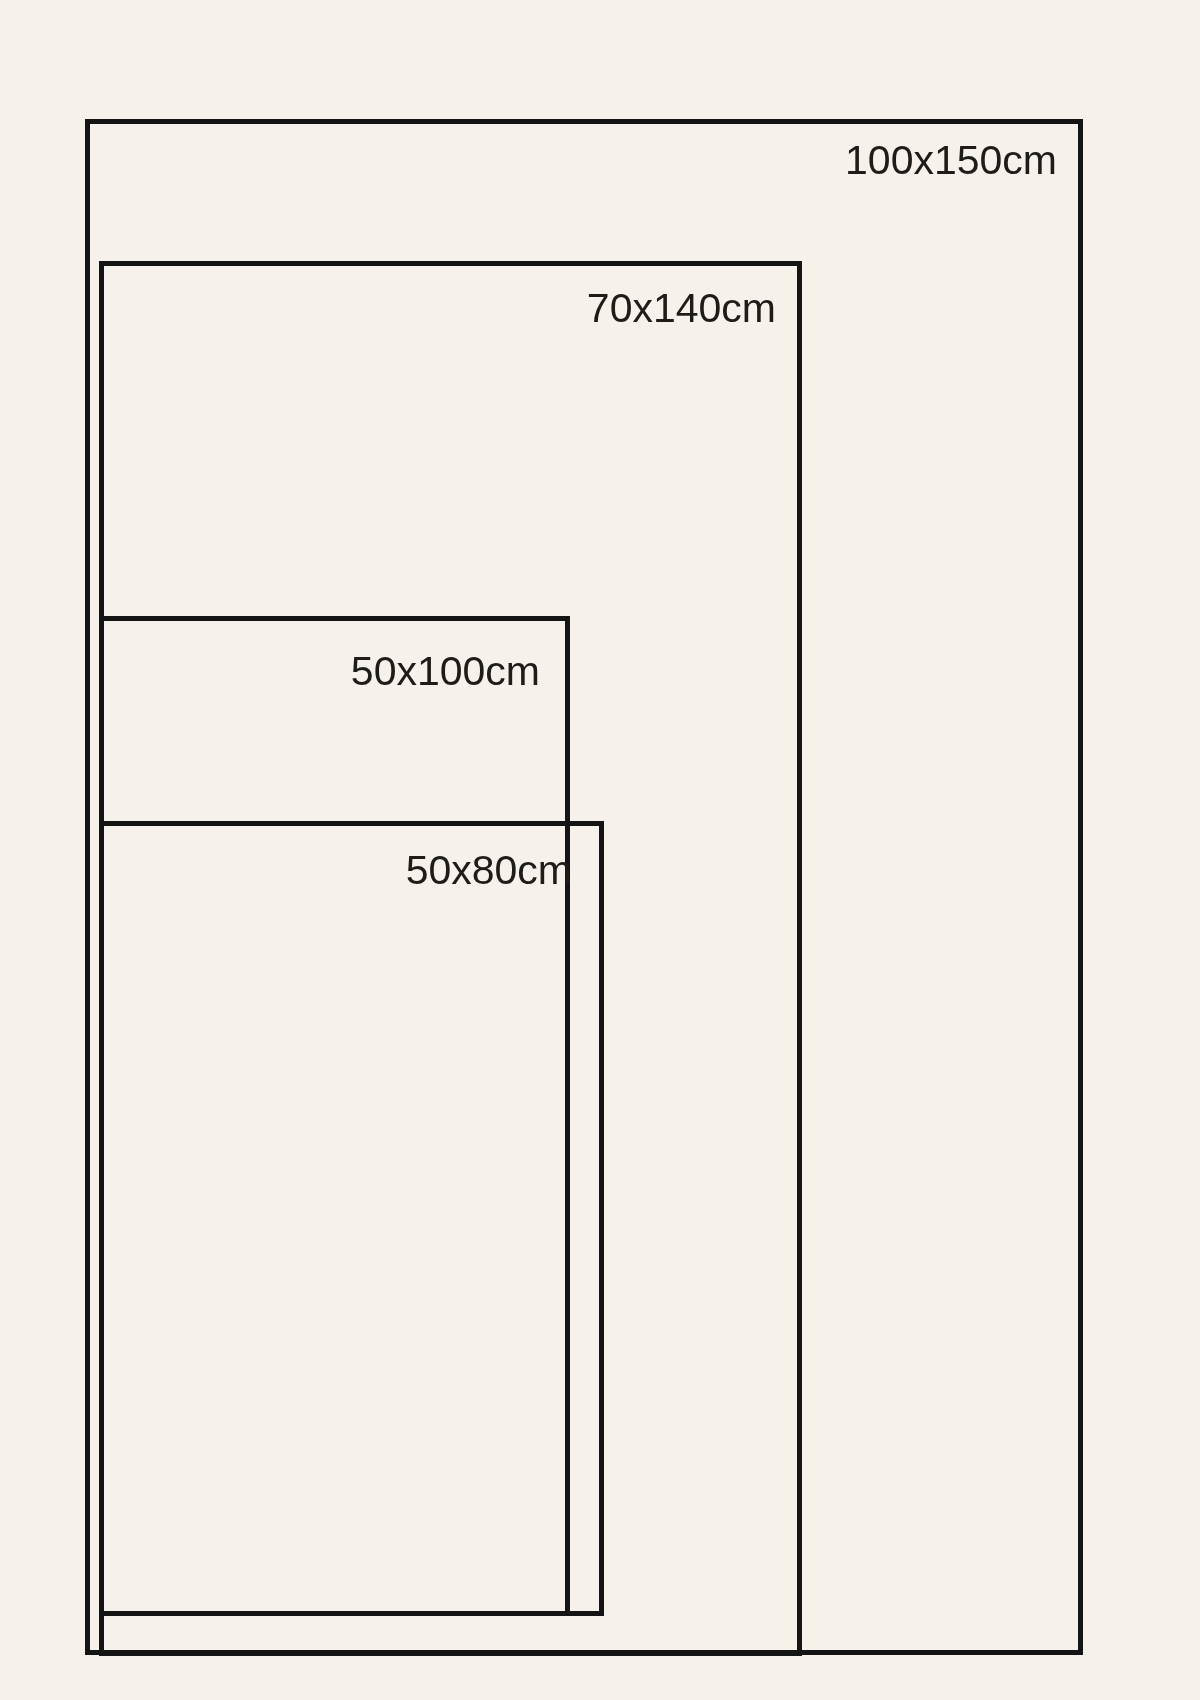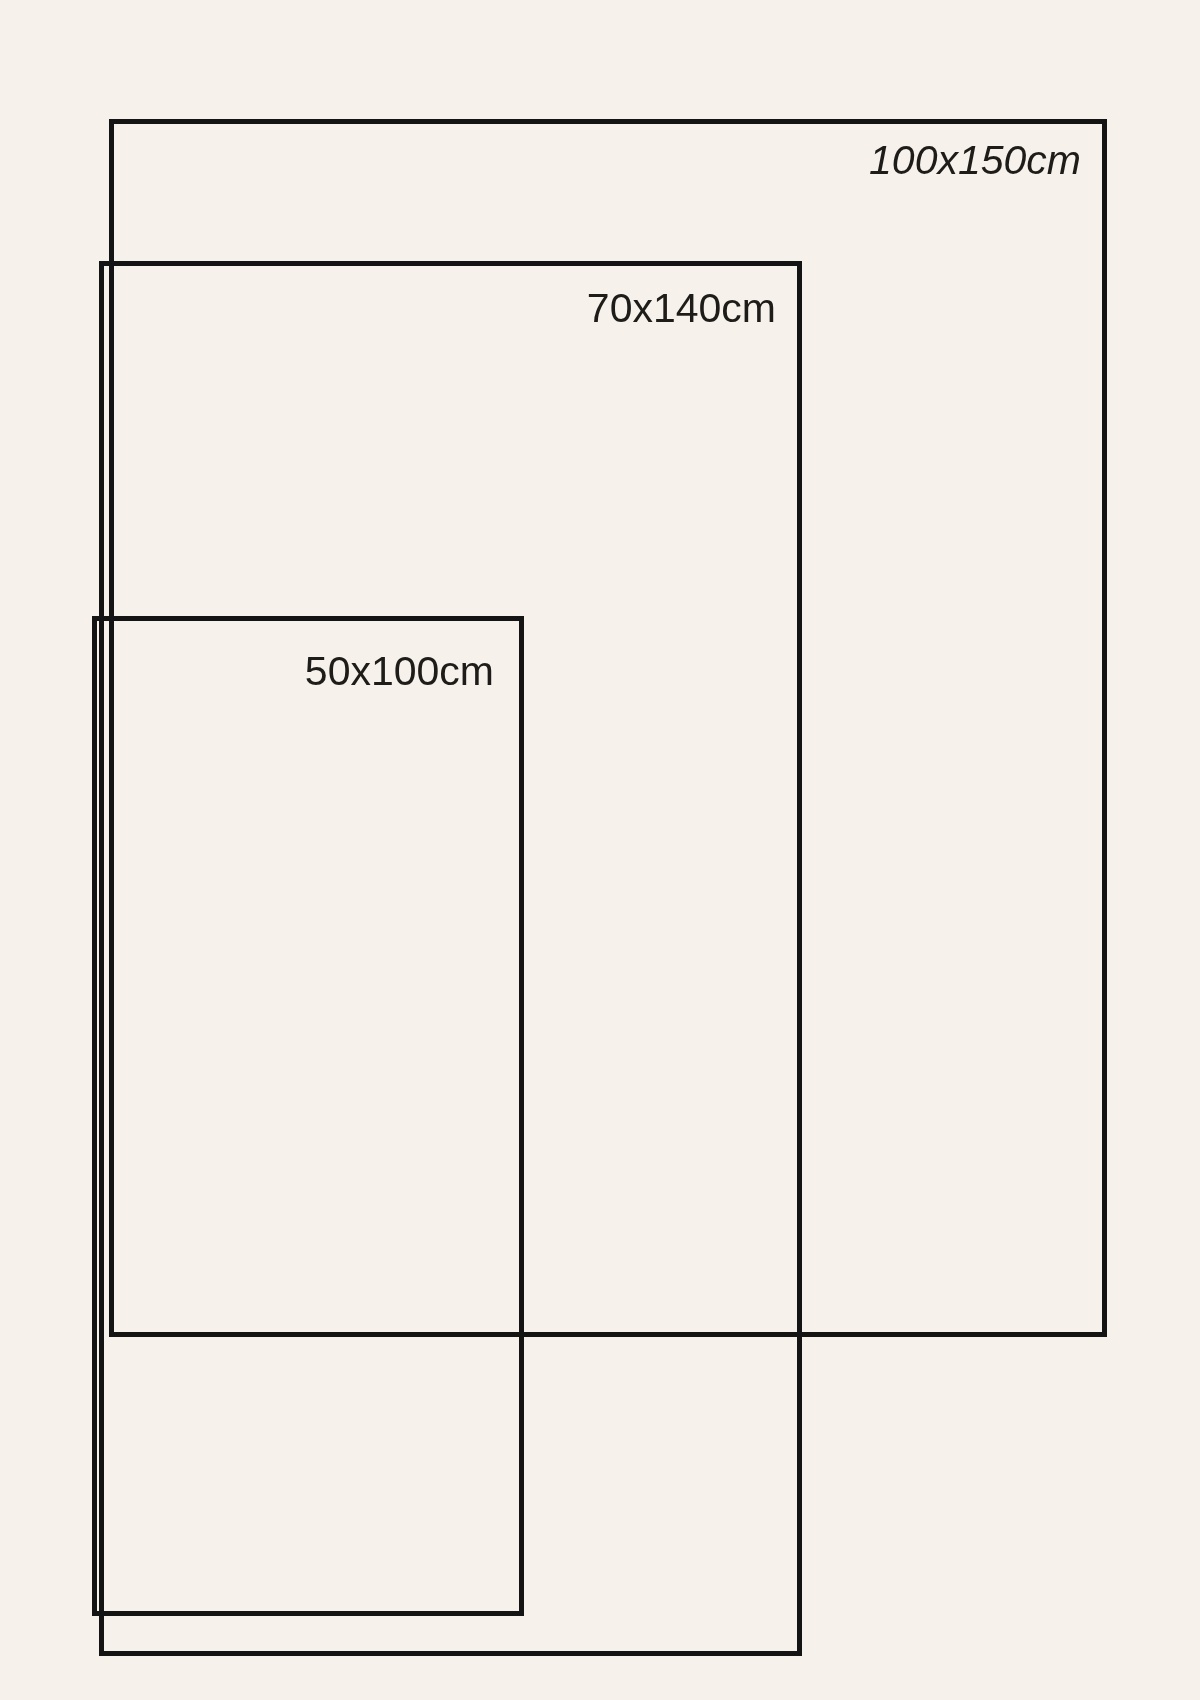--- a/index.html
+++ b/index.html
@@ -20,23 +20,23 @@
     width: 1200px;
     height: 1700px;
     background: var(--color-background);
   }
   .rect {
     position: absolute;
     border: 5px solid var(--color-line);
     background: transparent;
   }
   
-  .rect-100x150 { left: 109px;  top: 119px; width: 998px; height: 1218px; font-style: italic; }
+  .rect-100x150 { left: 85px;  top: 119px; width: 998px; height: 1536px; }
   .rect-70x140  { left: 99px;  top: 221px; width: 703px; height: 1395px; margin-top: 40px; }
-  .rect-50x100  { left: 92px;  top: 616px; width: 432px; height: 1000px; }
+  .rect-50x100  { left: 99px;  top: 616px; width: 471px; height: 1000px; }
   .rect-50x80   { left: 99px;  top: 821px; width: 505px; height: 795px;  }
 
   .size-label {
     position: absolute;
     top: 0;
     right: 0;
     text-align: right;
     font-size: 41px;
     line-height: 1;
     font-weight: 400;
@@ -59,14 +59,17 @@
   </div>
 
   <div class="rect rect-70x140">
     <div class="size-label">70x140cm</div>
   </div>
 
   <div class="rect rect-50x100">
     <div class="size-label">50x100cm</div>
   </div>
 
+  <div class="rect rect-50x80">
+    <div class="size-label">50x80cm</div>
+  </div>
 
 </div>
 
 </body></html>

